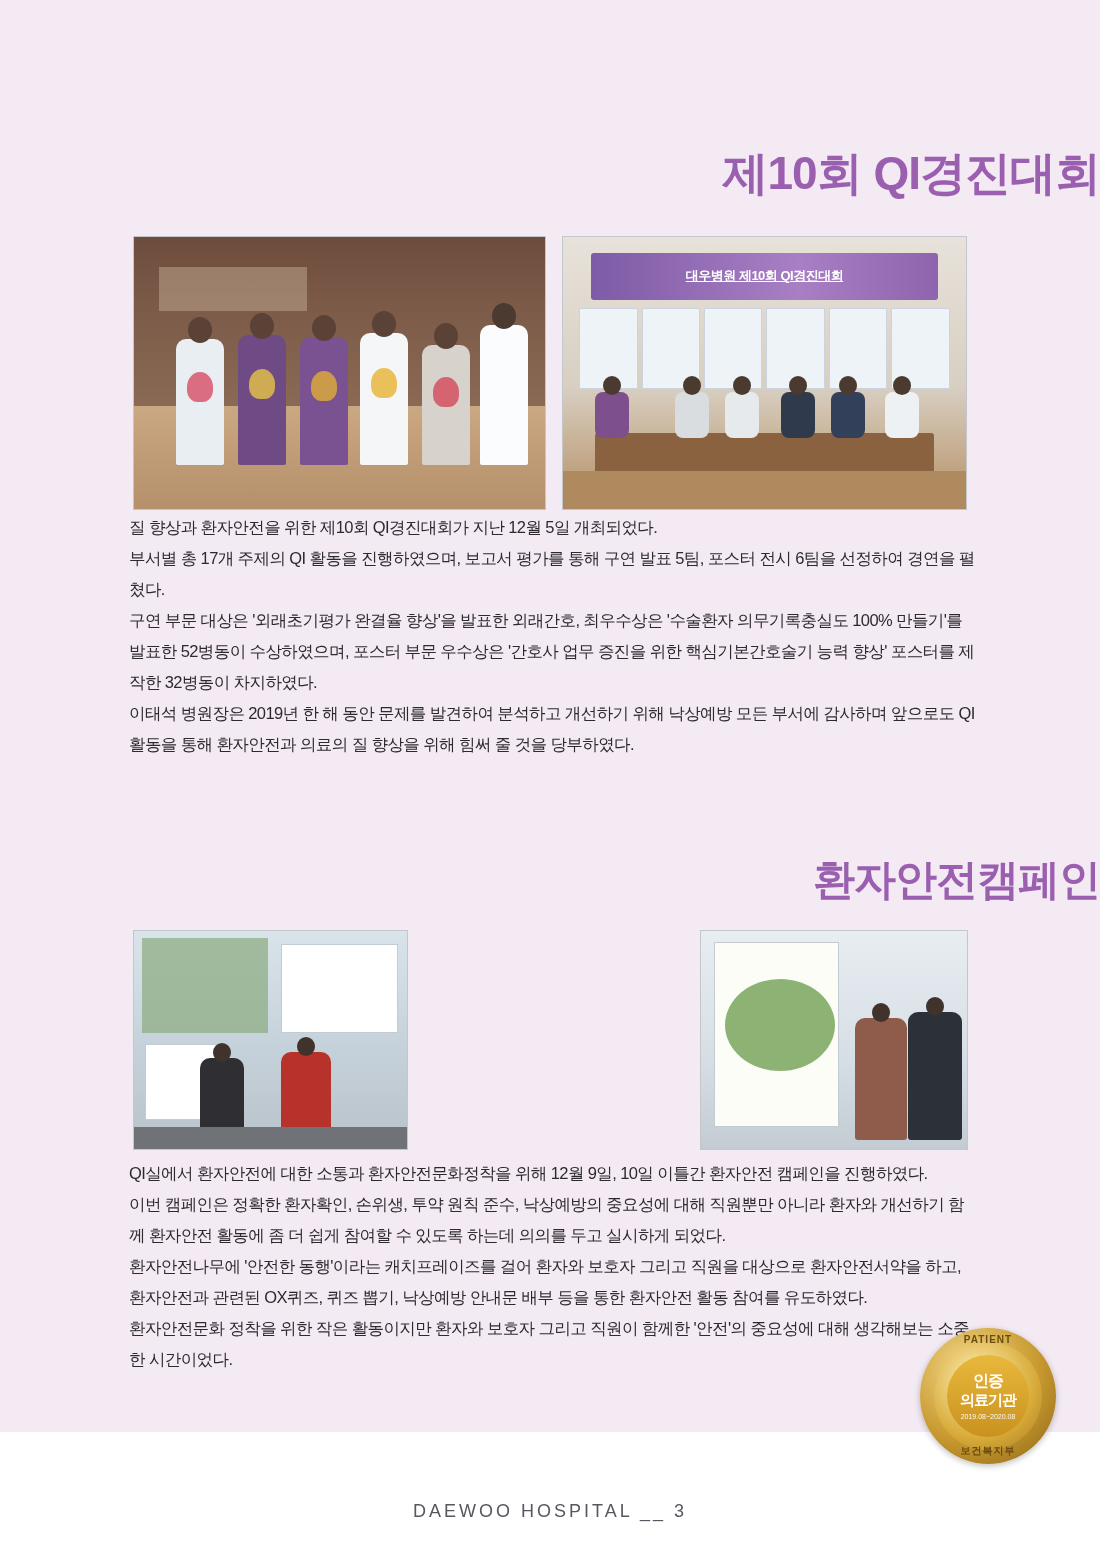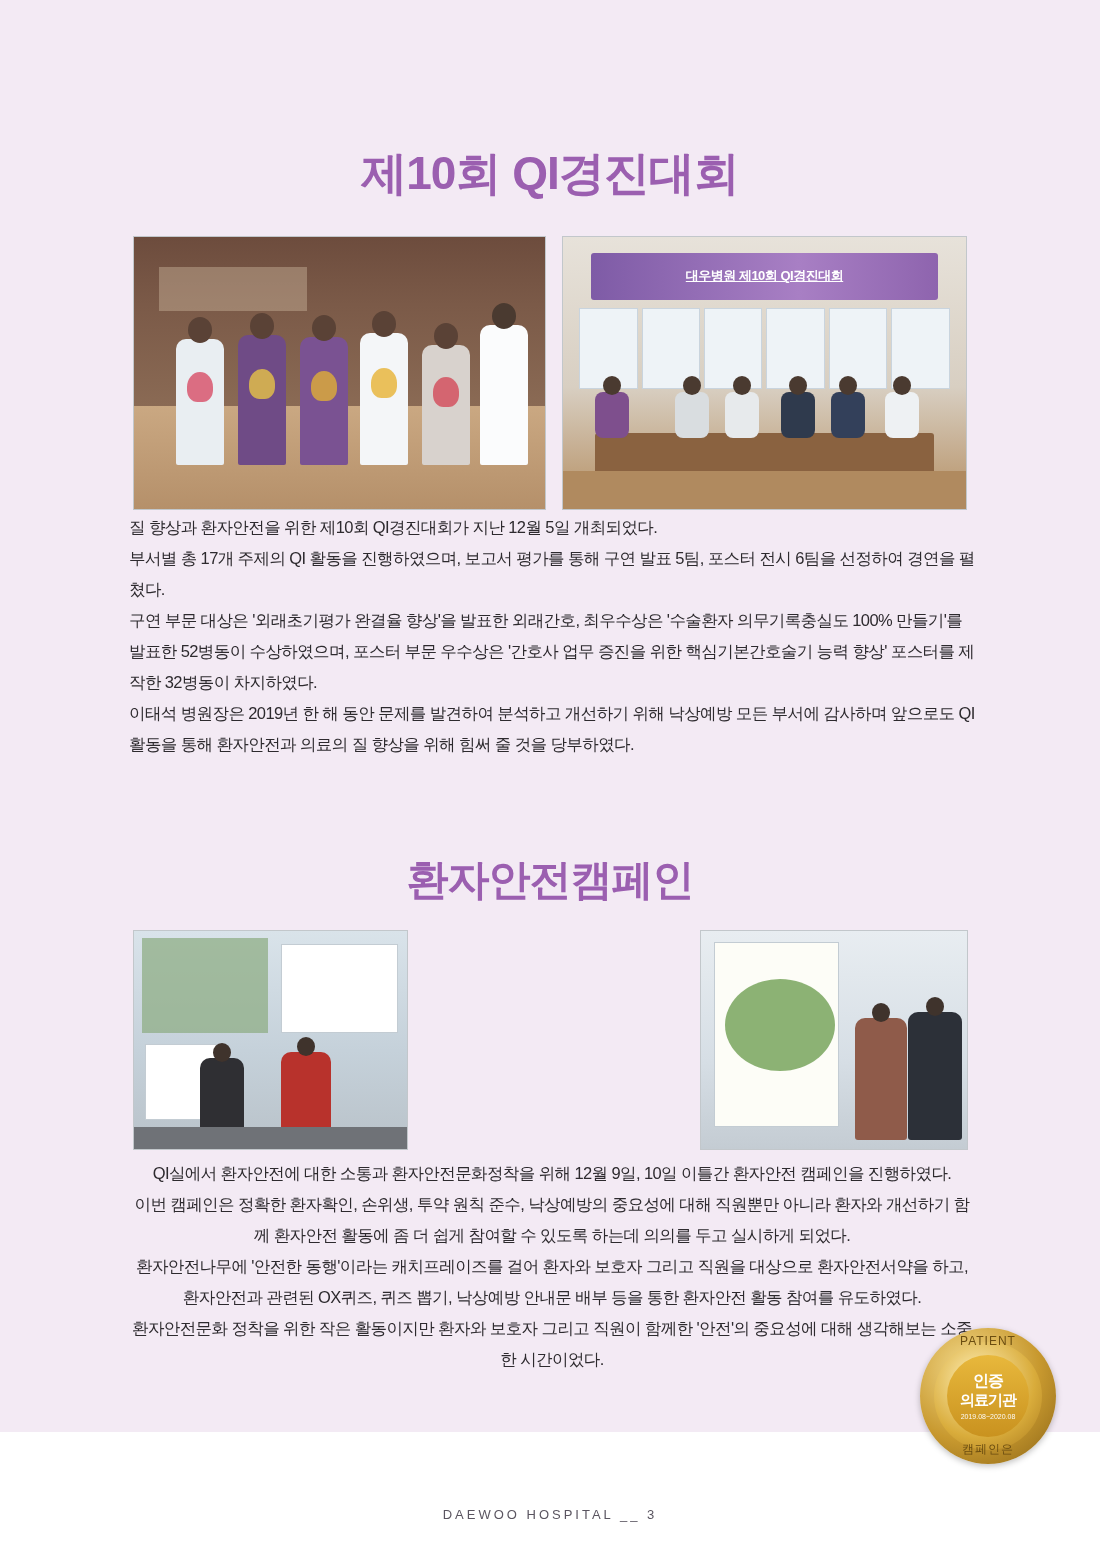--- a/index.html
+++ b/index.html
@@ -8,21 +8,21 @@
     background:#f2e9f3;
     font-family:"Liberation Sans", sans-serif;
     position:relative;
     overflow:hidden;
   }
   .page{
     position:absolute;inset:0;
     background:linear-gradient(180deg,#f3eaf4 0%,#f3eaf4 92%,#ffffff 92%,#ffffff 100%);
   }
   .section-title{
-    text-align:center;
+    text-align:right;
     color:#9b5fb0;
     font-weight:bold;
     letter-spacing:-1px;
   }
   #title-qi{
     position:absolute;top:112px;left:0;right:0;
     font-size:46px;
   }
   #title-campaign{
     position:absolute;top:824px;left:0;right:0;
@@ -87,21 +87,21 @@
   .body-text{
     position:absolute;
     color:#2d2a2e;
     font-size:16.5px;
     line-height:31px;
     letter-spacing:-.6px;
     width:846px;
     left:129px;
   }
   #text-qi{top:512px;}
-  #text-campaign{top:1158px;text-align:center;}
+  #text-campaign{top:1158px;}
   .body-text p{margin:0;}
 
   
   #seal{
     position:absolute;right:44px;bottom:92px;width:136px;height:136px;
   }
   #seal .ring{
     position:absolute;inset:0;border-radius:50%;
     background:radial-gradient(circle at 35% 30%,#f3d98a,#c8992f 55%,#8a6416 100%);
     box-shadow:0 2px 6px rgba(0,0,0,.25);
@@ -113,30 +113,30 @@
   #seal .core{
     position:absolute;inset:27px;border-radius:50%;
     background:linear-gradient(180deg,#e8b83c,#c9921f);
     display:flex;flex-direction:column;align-items:center;justify-content:center;
     color:#fff;text-align:center;line-height:1.25;
   }
   #seal .core .l1{font-size:16px;font-weight:bold;letter-spacing:-1px;}
   #seal .core .l2{font-size:15px;font-weight:bold;letter-spacing:-1px;}
   #seal .core .l3{font-size:7px;margin-top:3px;opacity:.95;}
   #seal .arc{
-    position:absolute;inset:0;font-size:12px;color:#6b4d10;font-weight:normal;
+    position:absolute;inset:0;font-size:10px;color:#6b4d10;font-weight:bold;
     letter-spacing:1px;
   }
   #seal .arc .top{position:absolute;top:6px;left:0;right:0;text-align:center;}
   #seal .arc .bot{position:absolute;bottom:6px;left:0;right:0;text-align:center;}
 
   
   #footer{
     position:absolute;left:0;right:0;bottom:34px;
-    text-align:center;color:#5a5560;font-size:13px;letter-spacing:3px;
+    text-align:center;color:#5a5560;font-size:18px;letter-spacing:3px;
   }
 </style>
 </head>
 <body>
 
 <div class="page">
 
   <h1 class="section-title" id="title-qi">제10회 QI경진대회</h1>
 
   <div class="photo" id="photo-award">
@@ -245,21 +245,21 @@
     <p>이번 캠페인은 정확한 환자확인, 손위생, 투약 원칙 준수, 낙상예방의 중요성에 대해 직원뿐만 아니라 환자와 개선하기 함께 환자안전 활동에 좀 더 쉽게 참여할 수 있도록 하는데 의의를 두고 실시하게 되었다.</p>
     <p>환자안전나무에 '안전한 동행'이라는 캐치프레이즈를 걸어 환자와 보호자 그리고 직원을 대상으로 환자안전서약을 하고, 환자안전과 관련된 OX퀴즈, 퀴즈 뽑기, 낙상예방 안내문 배부 등을 통한 환자안전 활동 참여를 유도하였다.</p>
     <p>환자안전문화 정착을 위한 작은 활동이지만 환자와 보호자 그리고 직원이 함께한 '안전'의 중요성에 대해 생각해보는 소중한 시간이었다.</p>
   </div>
 
   <div id="seal">
     <div class="ring"></div>
     <div class="ring2"></div>
     <div class="arc">
       <div class="top">PATIENT</div>
-      <div class="bot">캠페인은</div>
+      <div class="bot">보건복지부</div>
     </div>
     <div class="core">
       <div class="l1">인증</div>
       <div class="l2">의료기관</div>
       <div class="l3">2019.08~2020.08</div>
     </div>
   </div>
 
   <div id="footer">DAEWOO HOSPITAL __ 3</div>
 

